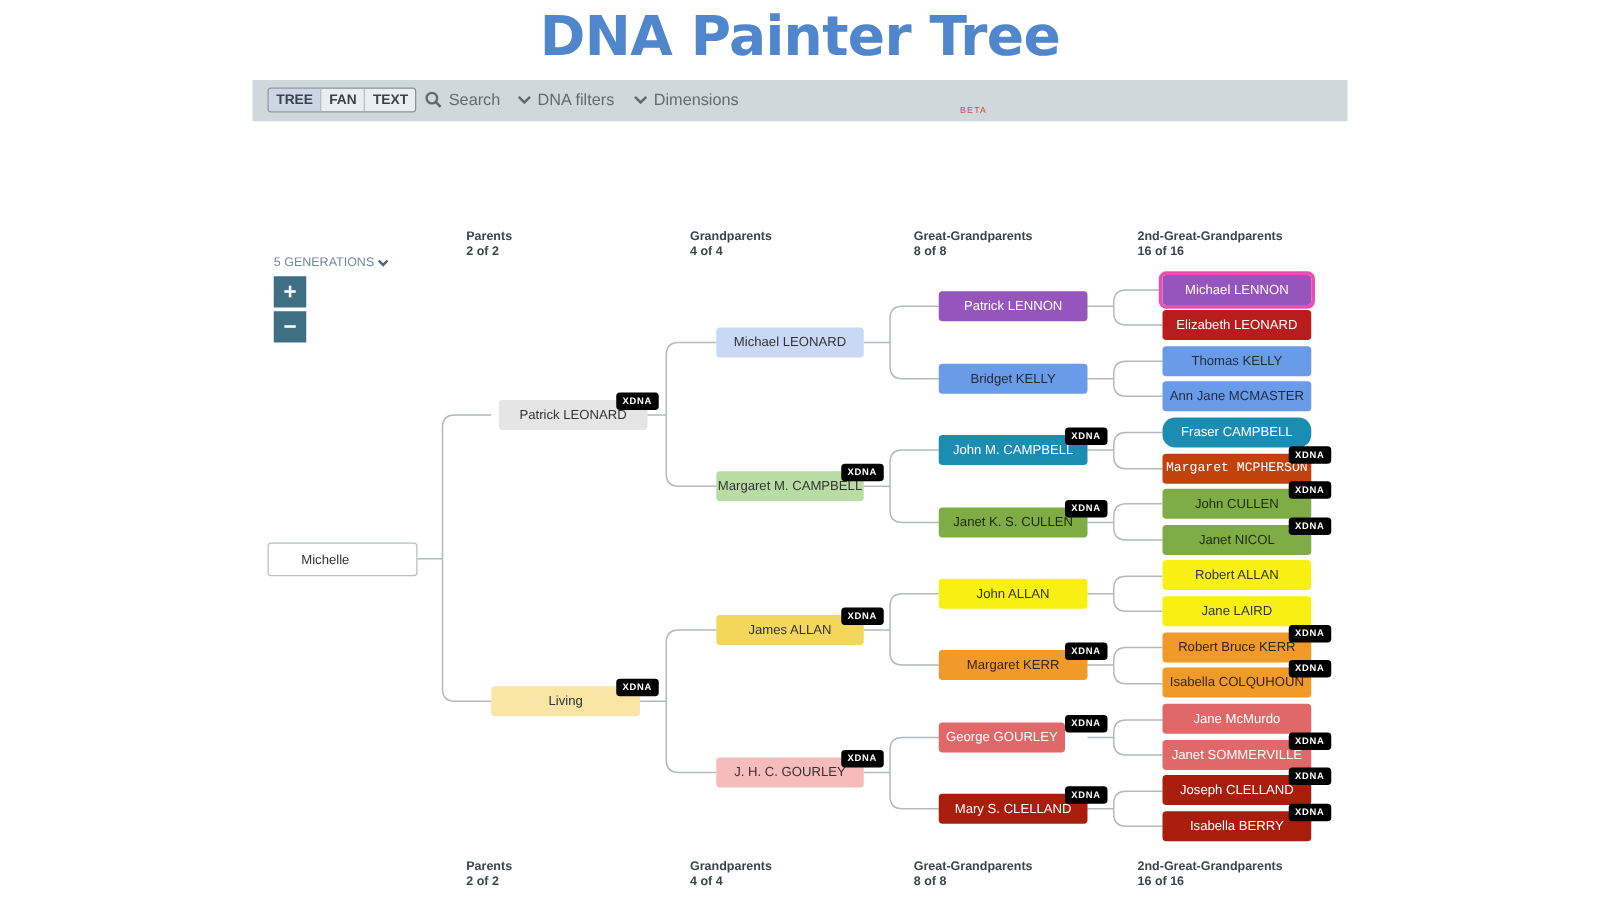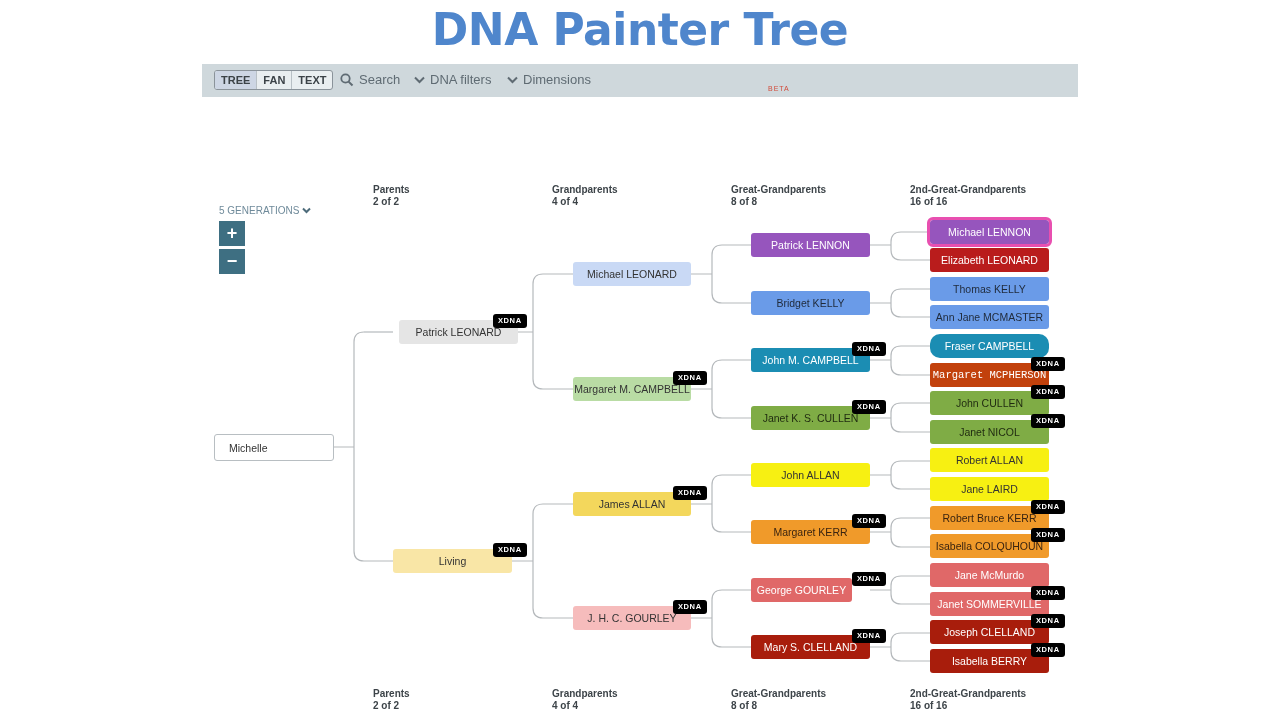--- a/index.html
+++ b/index.html
@@ -10,21 +10,21 @@
   .view-toggle .vt{font-size:11px;font-weight:bold;color:#3b4247;padding:2px 6px 0 6px;line-height:15px;border-right:1px solid #b8c0c5;}
   .view-toggle .vt:last-child{border-right:none;}
   .view-toggle .vt.active{background:#cdd6e4;}
   .tb-item{position:absolute;top:8px;font-size:13px;color:#5f6b73;display:flex;align-items:center;gap:5px;}
   .tb-item svg{display:block;}
   .beta{position:absolute;left:566px;top:21px;font-size:7px;color:#d14b3a;letter-spacing:1px;}
   .gen-select{position:absolute;left:219px;top:205px;font-size:10px;color:#6f8a9a;display:flex;align-items:center;gap:3px;}
   .zoom-btn{position:absolute;left:219px;width:26px;height:25px;background:#3e6f82;color:#fff;font-weight:bold;font-size:18px;text-align:center;line-height:24px;}
   .col-head{position:absolute;width:160px;font-size:10px;font-weight:bold;color:#3d4449;line-height:12px;}
   .node{position:absolute;height:24px;border-radius:3px;font-size:10.5px;display:flex;align-items:center;justify-content:center;box-sizing:border-box;white-space:nowrap;}
-  .node.root{background:#fff;border:1px solid #b8bec2;justify-content:flex-start;padding-left:14px;color:#333;}
+  .node.root{background:#fff;border:1px solid #b8bec2;justify-content:flex-start;padding-left:26px;color:#333;}
   .xdna{position:absolute;background:#000;color:#fff;font-size:7.5px;font-weight:bold;letter-spacing:0.6px;border-radius:3px;padding:3px 5px;line-height:8px;}
   .highlight{outline:3px solid #e84fb0;outline-offset:0px;}
   svg.lines{position:absolute;left:0;top:0;}
 </style>
 </head>
 <body>
 
 <div class="slide-title">DNA Painter Tree</div>
 
 <div class="toolbar">

